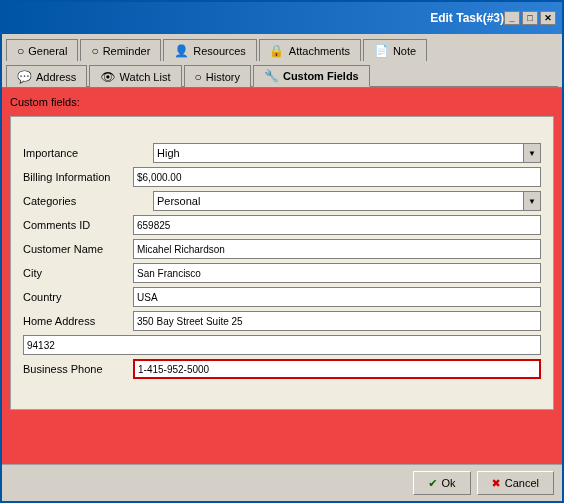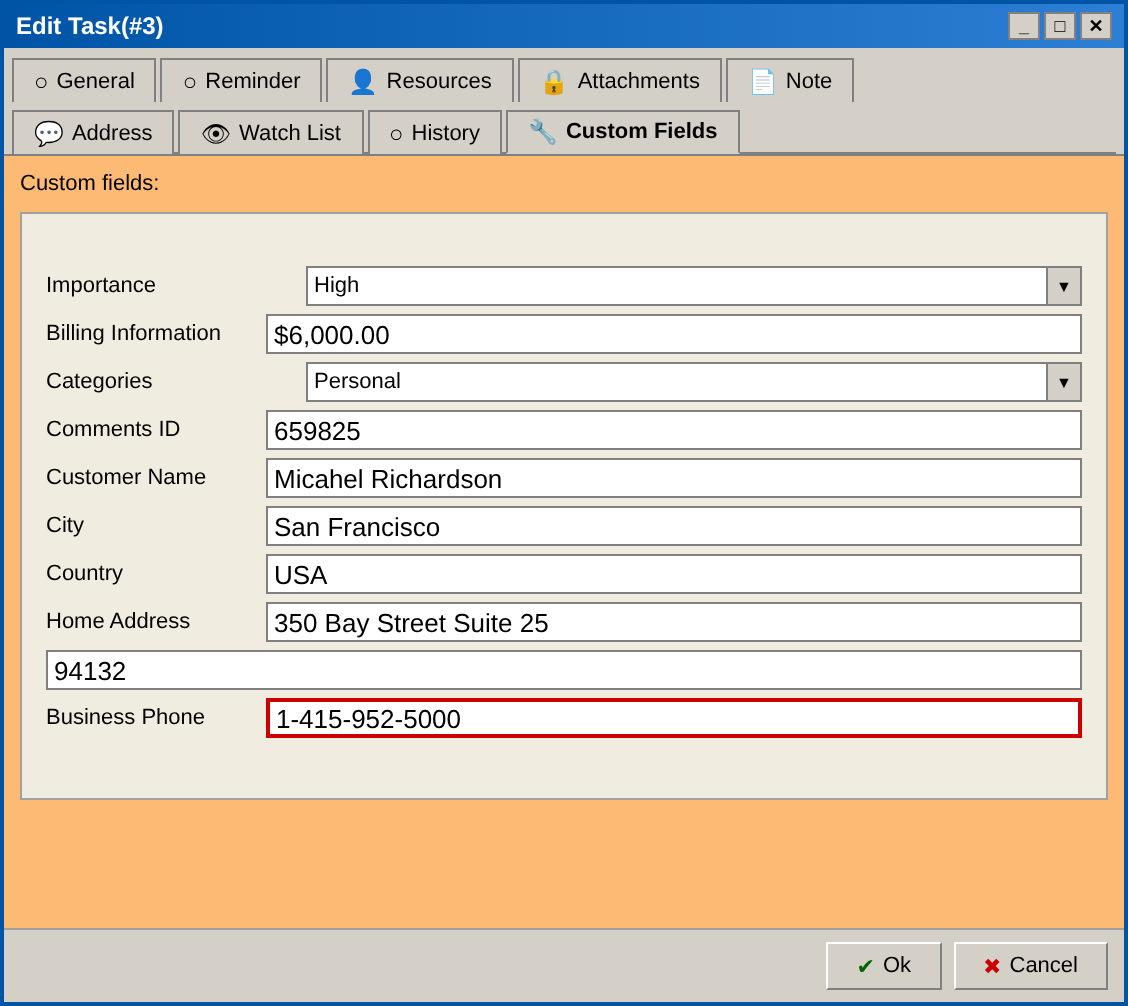--- a/index.html
+++ b/index.html
@@ -20,22 +20,22 @@
     }
 
     .title-bar {
       background: linear-gradient(to right, #0054a6, #2c7fd4);
       color: white;
       padding: 3px 6px;
       font-size: 12px;
       font-weight: bold;
       display: flex;
       align-items: center;
-      justify-content: space-between;
-      height: 22px;
+      justify-content: flex-end;
+      height: 32px;
     }
 
     .title-bar-buttons {
       display: flex;
       gap: 2px;
     }
 
     .title-btn {
       width: 16px;
       height: 14px;
@@ -82,21 +82,21 @@
       font-size: 12px;
     }
 
     .tab-divider {
       border-bottom: 1px solid #808080;
       margin: 0 4px;
     }
 
     .content-area {
       flex: 1;
-      background: #fdba74;
+      background: #ef4444;
       padding: 8px;
       border-top: 1px solid #808080;
     }
 
     .section-label {
       font-size: 11px;
       margin-bottom: 8px;
       color: black;
     }
 
@@ -118,21 +118,21 @@
       font-size: 11px;
       color: black;
       flex-shrink: 0;
     }
 
     .field-input {
       flex: 1;
       height: 20px;
       border: 1px solid #808080;
       background: white;
-      font-size: 13px;
+      font-size: 10px;
       padding: 1px 3px;
       font-family: Tahoma, Arial, sans-serif;
     }
 
     .field-input.highlighted {
       border: 2px solid #cc0000;
       background: white;
     }
 
     .field-select {

